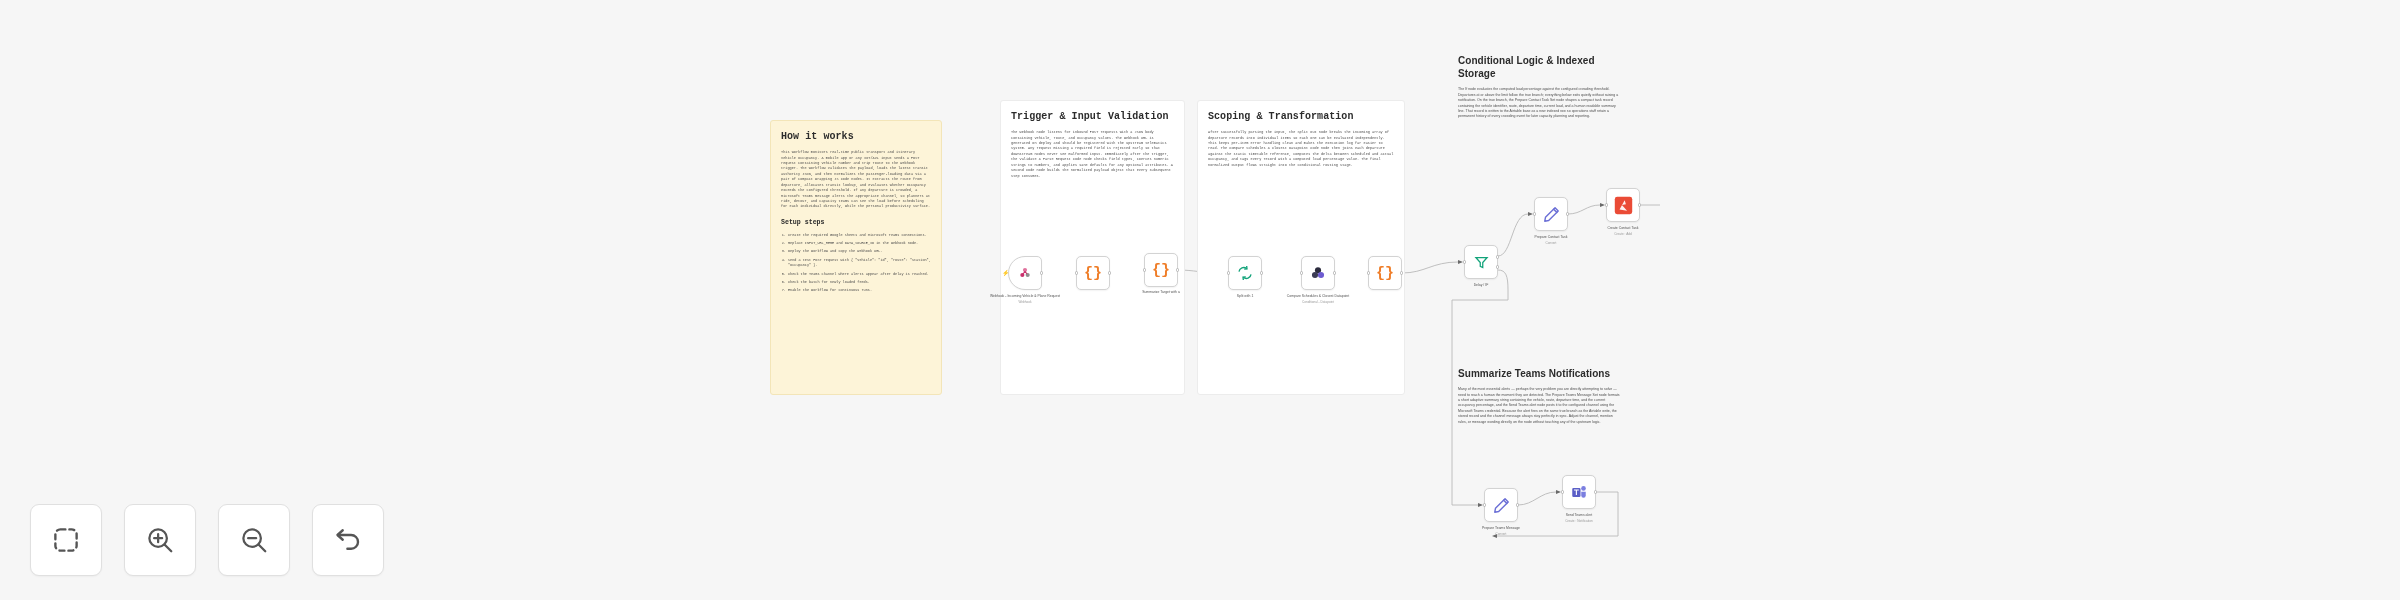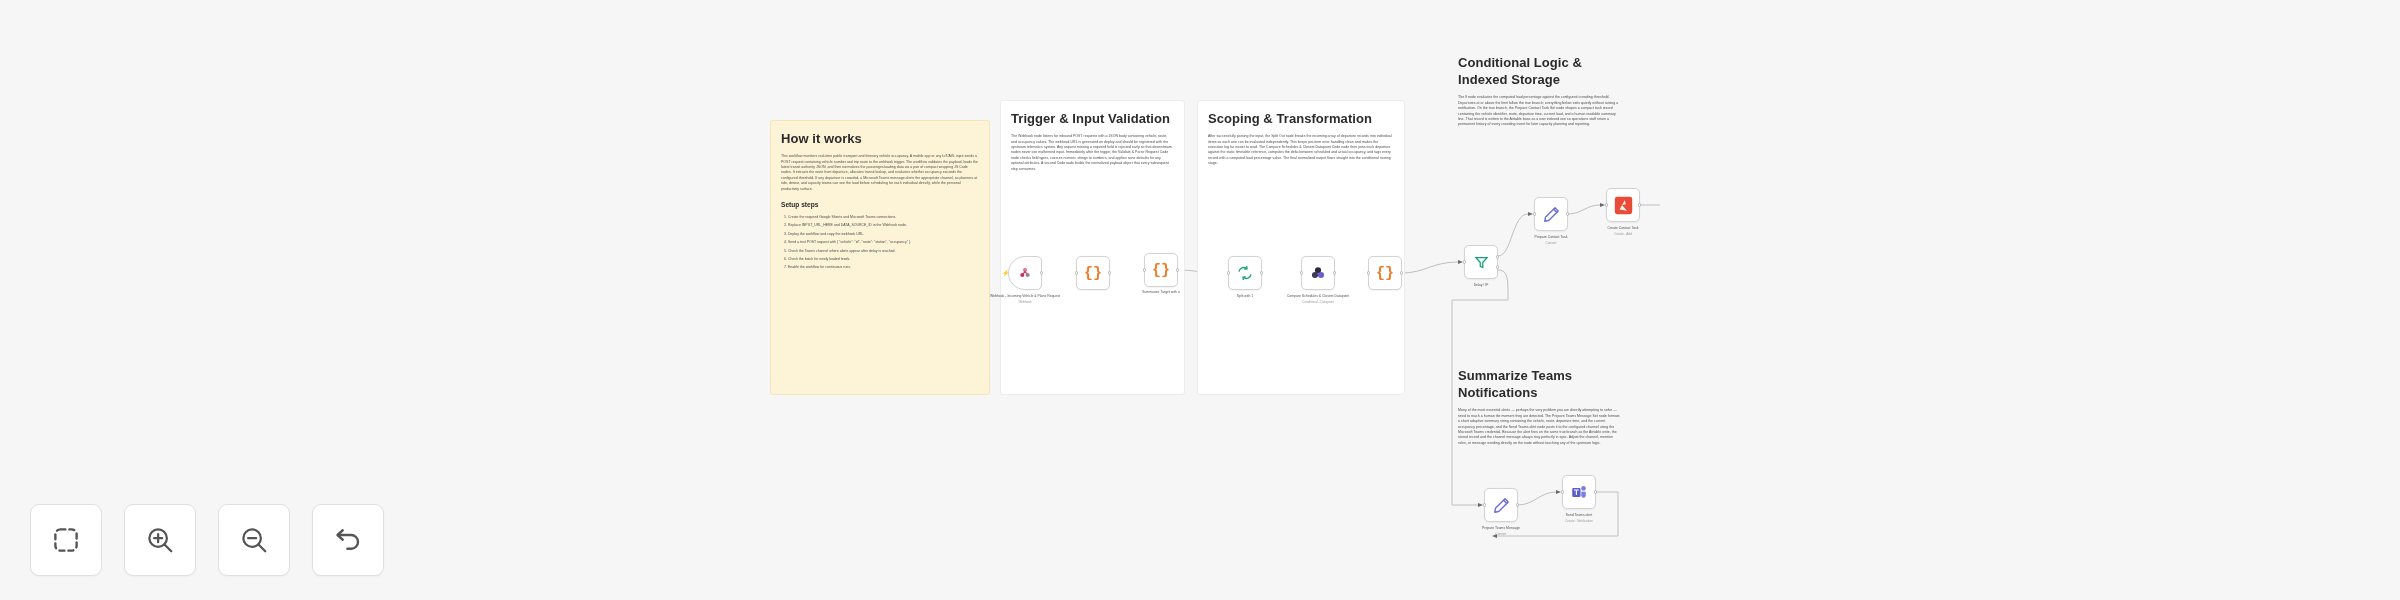--- a/index.html
+++ b/index.html
@@ -25,27 +25,28 @@
     overflow: hidden;
     line-height: 1.32;
   }
   .sticky.yellow {
     background: #fdf4d8;
     border: 1px solid #f3e5b8;
   }
   .sticky.white {
     background: #ffffff;
     border: 1px solid #ececec;
+    font-family: Liberation Mono, monospace;
   }
   .sticky.plain {
     background: transparent;
     border: none;
   }
   .sticky h3 {
-    font-size: 13px;
+    font-size: 10px;
     font-weight: 700;
     color: #2b2b2b;
     letter-spacing: 0.06px;
     margin-bottom: 7px;
   }
   .sticky h4 {
     font-size: 6.6px;
     font-weight: 700;
     color: #2b2b2b;
     margin: 9px 0 5px 0;
@@ -177,21 +178,21 @@
 
     <path d="M 1518,505 C 1534,505 1540,492 1556,492"></path>
     <polygon points="1556,490 1561,492 1556,494"></polygon>
 
     <path d="M 1596,492 L 1618,492 L 1618,536 L 1495,536"></path>
     <polygon points="1497,534 1492,536 1497,538"></polygon>
 
     <path d="M 1640,205 L 1660,205"></path>
   </svg>
 
-  <div class="sticky yellow" style="left:770px; top:120px; width:220px; height:275px;">
+  <div class="sticky yellow" style="left:770px; top:120px; width:172px; height:275px;font-family:Liberation Mono, monospace;">
     <h3>How it works</h3>
     <p>This workflow monitors real-time public transport and itinerary vehicle occupancy. A mobile app or any IoT/AVL input sends a POST request containing vehicle number and trip route to the webhook trigger. The workflow validates the payload, loads the latest transit authority JSON, and then normalizes the passenger-loading data via a pair of compact wrapping JS Code nodes. It extracts the route from departure, allocates transit lookup, and evaluates whether occupancy exceeds the configured threshold. If any departure is crowded, a Microsoft Teams message alerts the appropriate channel, so planners at ride, detour, and capacity teams can see the load before scheduling for each individual directly, while the personal productivity surface.</p>
     <h4>Setup steps</h4>
     <ol>
       <li>Create the required Google Sheets and Microsoft Teams connections.</li>
       <li>Replace INPUT_URL_HERE and DATA_SOURCE_ID in the Webhook node.</li>
       <li>Deploy the workflow and copy the webhook URL.</li>
       <li>Send a test POST request with { "vehicle": "id", "route": "station", "occupancy" }.</li>
       <li>Check the Teams channel where alerts appear after delay is reached.</li>
       <li>Check the batch for newly loaded feeds.</li>

